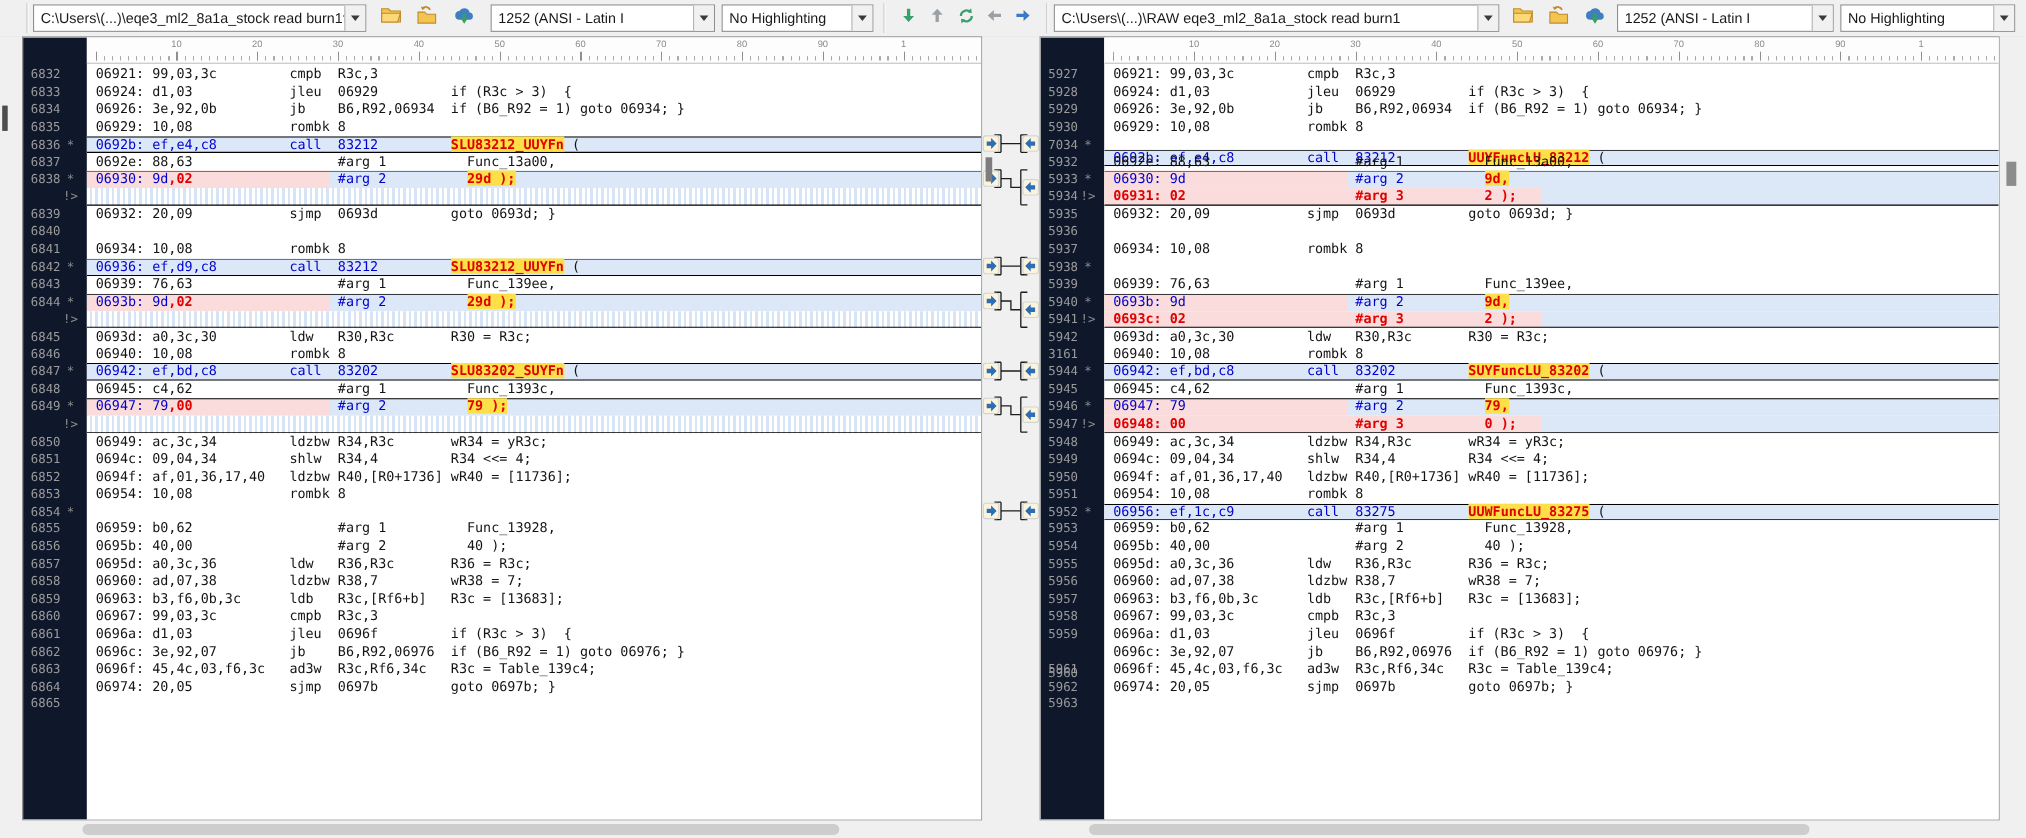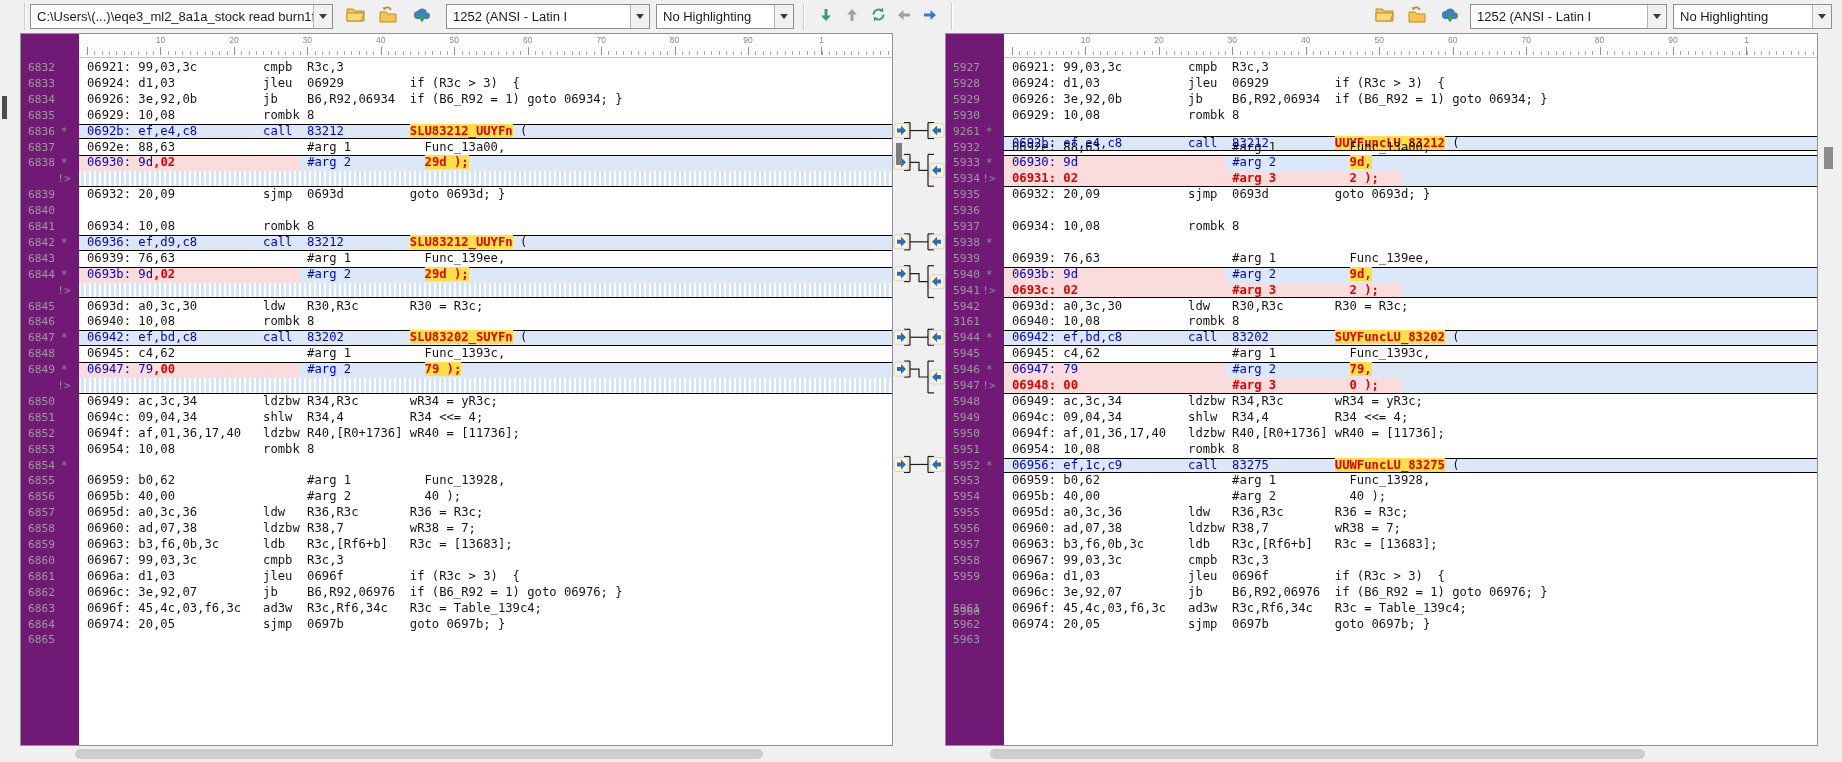--- a/index.html
+++ b/index.html
@@ -17,21 +17,21 @@
              border-top:5px solid #3a3a3a;}
   .tbtn{position:absolute;top:4px;width:28px;height:25px;display:flex;align-items:center;
         justify-content:center;border-radius:2px;}
   .tsep{position:absolute;top:3px;height:27px;width:0;border-left:1px solid #cccccc;
         border-right:1px solid #ffffff;}
   
   .pane{position:absolute;top:33px;height:713px;width:873px;background:#ffffff;
         border:1px solid #919191;box-sizing:border-box;overflow:hidden;}
   #pane-left{left:20px;}
   #pane-right{left:945px;}
-  .gutter{position:absolute;left:0;top:0;bottom:0;width:58px;background:#701a75;}
+  .gutter{position:absolute;left:0;top:0;bottom:0;width:58px;background:#0f172a;}
   .grow{position:absolute;left:0;width:100%;height:15.9px;line-height:15.9px;white-space:pre;
         font-family:"DejaVu Sans Mono",monospace;font-size:11.2px;color:#9b9b9b;}
   .grow .lnum{display:inline-block;width:34px;text-align:right;}
   .grow .mark{display:inline-block;width:18px;text-align:center;color:#8f8f8f;}
   .textarea{position:absolute;left:58px;right:0;top:0;bottom:0;background:#fff;}
   .ruler{position:absolute;left:0;right:0;top:0;height:23px;background:#fdfdfd;
          border-bottom:1px solid #c3c3c3;}
   .ruler .ticks{position:absolute;left:8px;right:0;bottom:2px;height:4px;
          background:repeating-linear-gradient(to right,#a9a9a9 0 1px,transparent 1px 7.345px);}
   .ruler .ticks10{position:absolute;left:8px;right:0;bottom:2px;height:8px;
@@ -147,20 +147,24 @@
     <div class="tbtn" style="left:916px">
       <span>
         <svg width="16" height="16" viewBox="0 0 16 16">
             <polygon points="2,6.5 2,9.5 8.5,9.5 8.5,13 14,8 8.5,3 8.5,6.5" fill="#3c78c8"></polygon>
           </svg>
       </span>
     </div>
 
     <div class="tsep" style="left:951px"></div>
 
+    <div class="combo" style="left:958px;width:405px">
+      <span class="txt">C:\Users\(...)\RAW eqe3_ml2_8a1a_stock read burn1</span>
+      <span class="dd"></span>
+    </div>
     <div class="tbtn" style="left:1371px">
       <span>
         <svg width="20" height="16" viewBox="0 0 20 16">
             <path d="M1 2 h6 l2 2 h9 v10 H1 z" fill="#f3c44f" stroke="#c08a28"></path>
             <path d="M1 6 h17 l-2.5 8 H1 z" fill="#fcd878" stroke="#c08a28"></path>
           </svg>
       </span>
     </div>
     <div class="tbtn" style="left:1403px">
       <span>
@@ -405,21 +409,21 @@
       </svg>
   </div>
 
   <div class="pane" id="pane-right">
     <div class="gutter">
       <div class="grows">
           <div class="grow" style="top: 0px;"><span class="lnum">5927</span><span class="mark"></span></div>
           <div class="grow" style="top: 15.9px;"><span class="lnum">5928</span><span class="mark"></span></div>
           <div class="grow" style="top: 31.8px;"><span class="lnum">5929</span><span class="mark"></span></div>
           <div class="grow" style="top: 47.7px;"><span class="lnum">5930</span><span class="mark"></span></div>
-          <div class="grow" style="top: 63.6px;"><span class="lnum">9261</span><span class="mark">*</span></div>
+          <div class="grow" style="top: 63.6px;"><span class="lnum">7034</span><span class="mark">*</span></div>
           <div class="grow" style="top: 79.5px;"><span class="lnum">5932</span><span class="mark"></span></div>
           <div class="grow" style="top: 95.4px;"><span class="lnum">5933</span><span class="mark">*</span></div>
           <div class="grow" style="top: 111.3px;"><span class="lnum">5934</span><span class="mark">!&gt;</span></div>
           <div class="grow" style="top: 127.2px;"><span class="lnum">5935</span><span class="mark"></span></div>
           <div class="grow" style="top: 143.1px;"><span class="lnum">5936</span><span class="mark"></span></div>
           <div class="grow" style="top: 159px;"><span class="lnum">5937</span><span class="mark"></span></div>
           <div class="grow" style="top: 174.9px;"><span class="lnum">5938</span><span class="mark">*</span></div>
           <div class="grow" style="top: 190.8px;"><span class="lnum">5939</span><span class="mark"></span></div>
           <div class="grow" style="top: 206.7px;"><span class="lnum">5940</span><span class="mark">*</span></div>
           <div class="grow" style="top: 222.6px;"><span class="lnum">5941</span><span class="mark">!&gt;</span></div>

